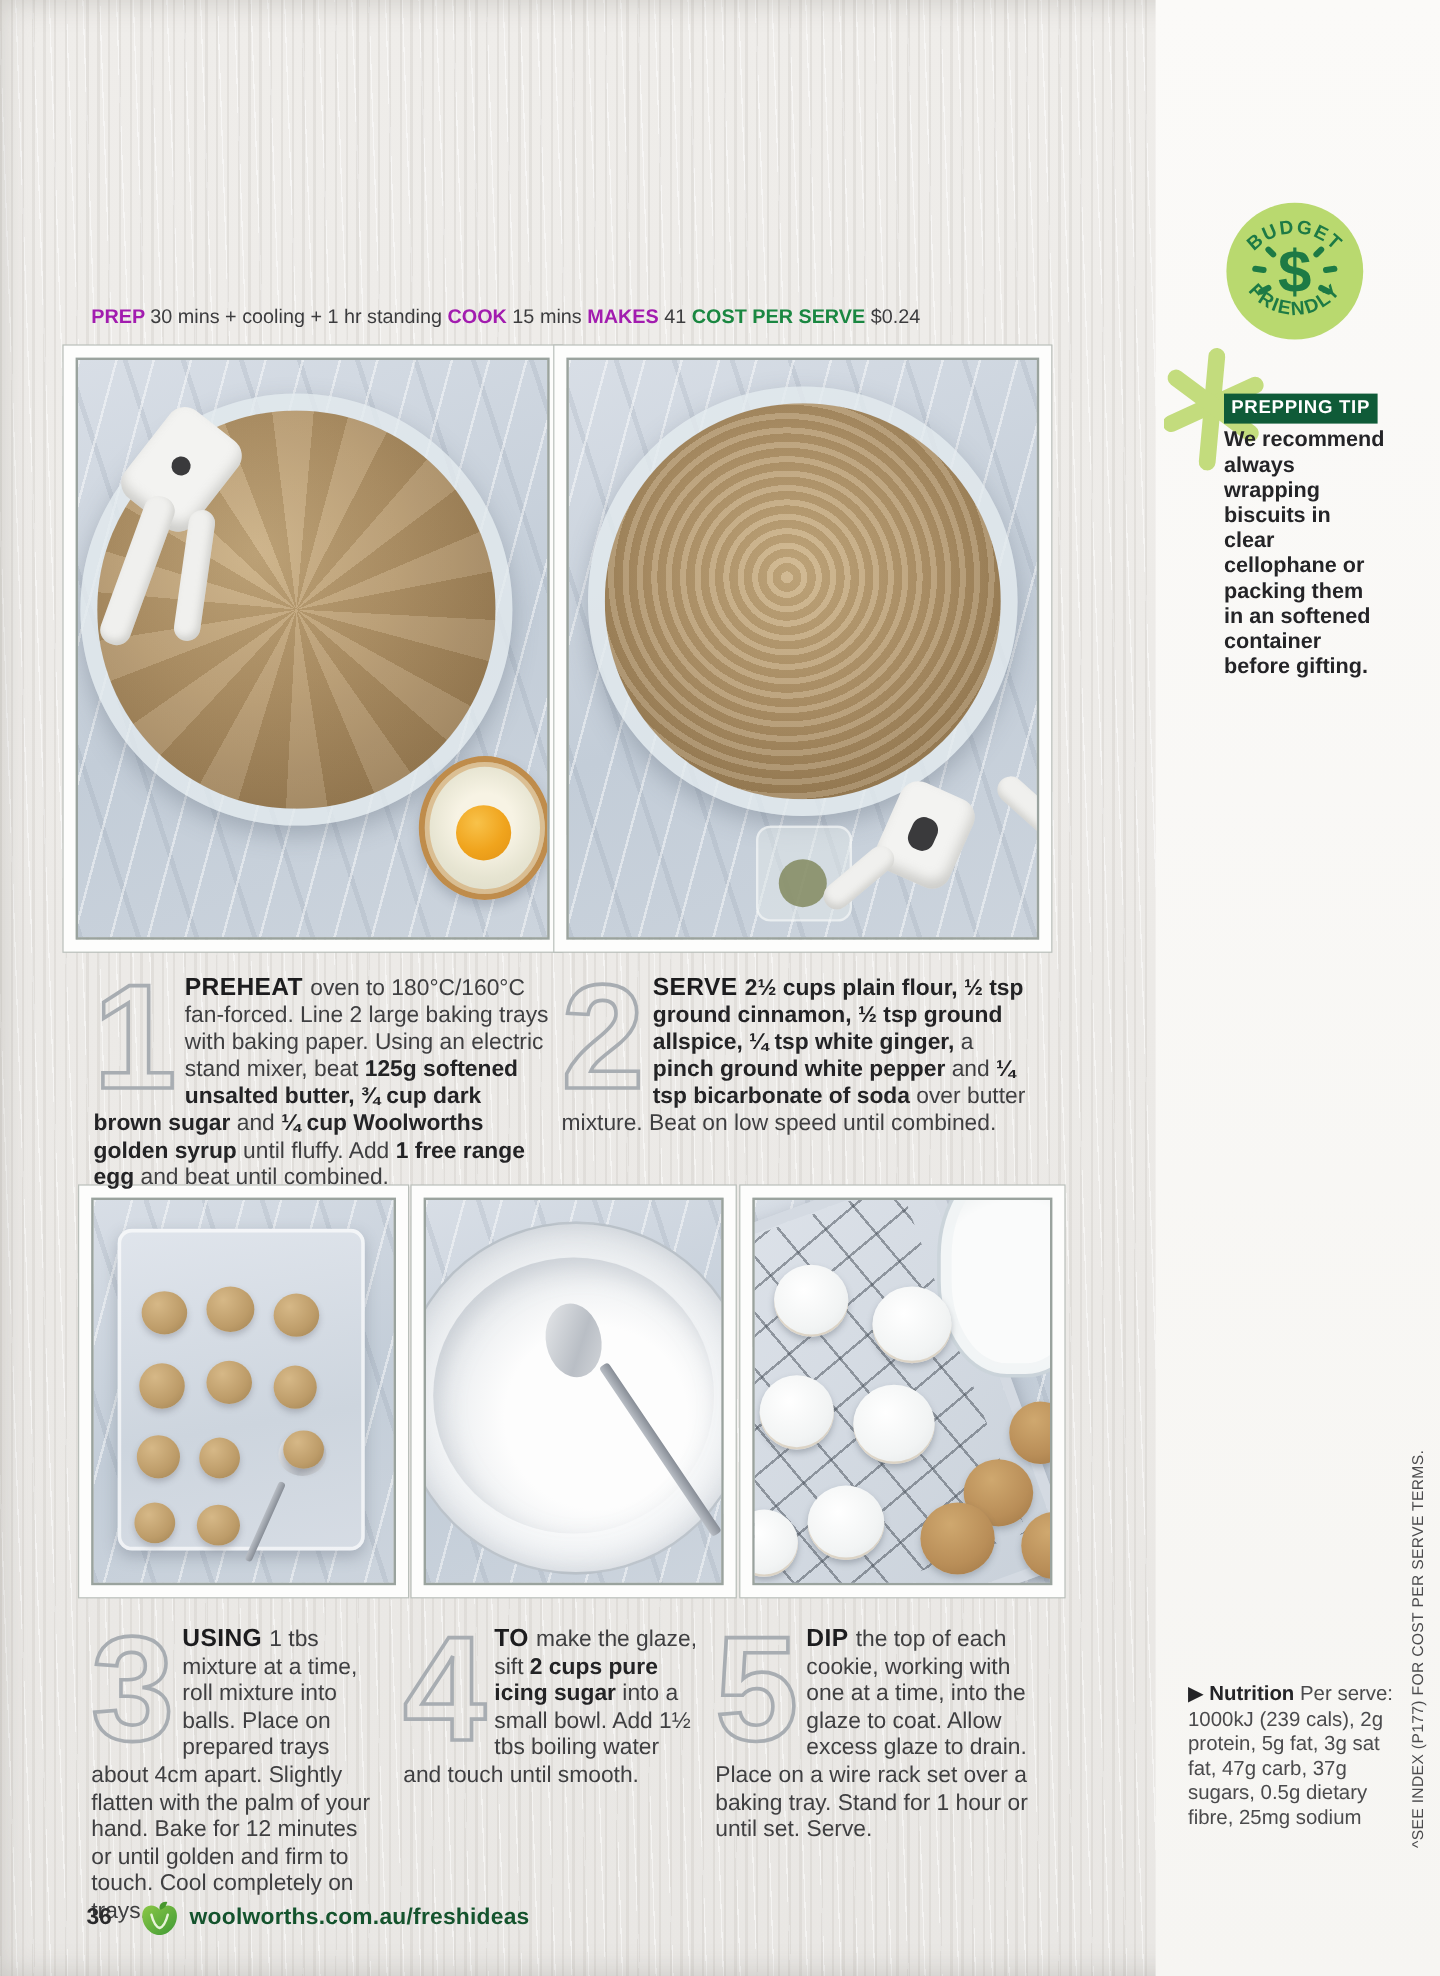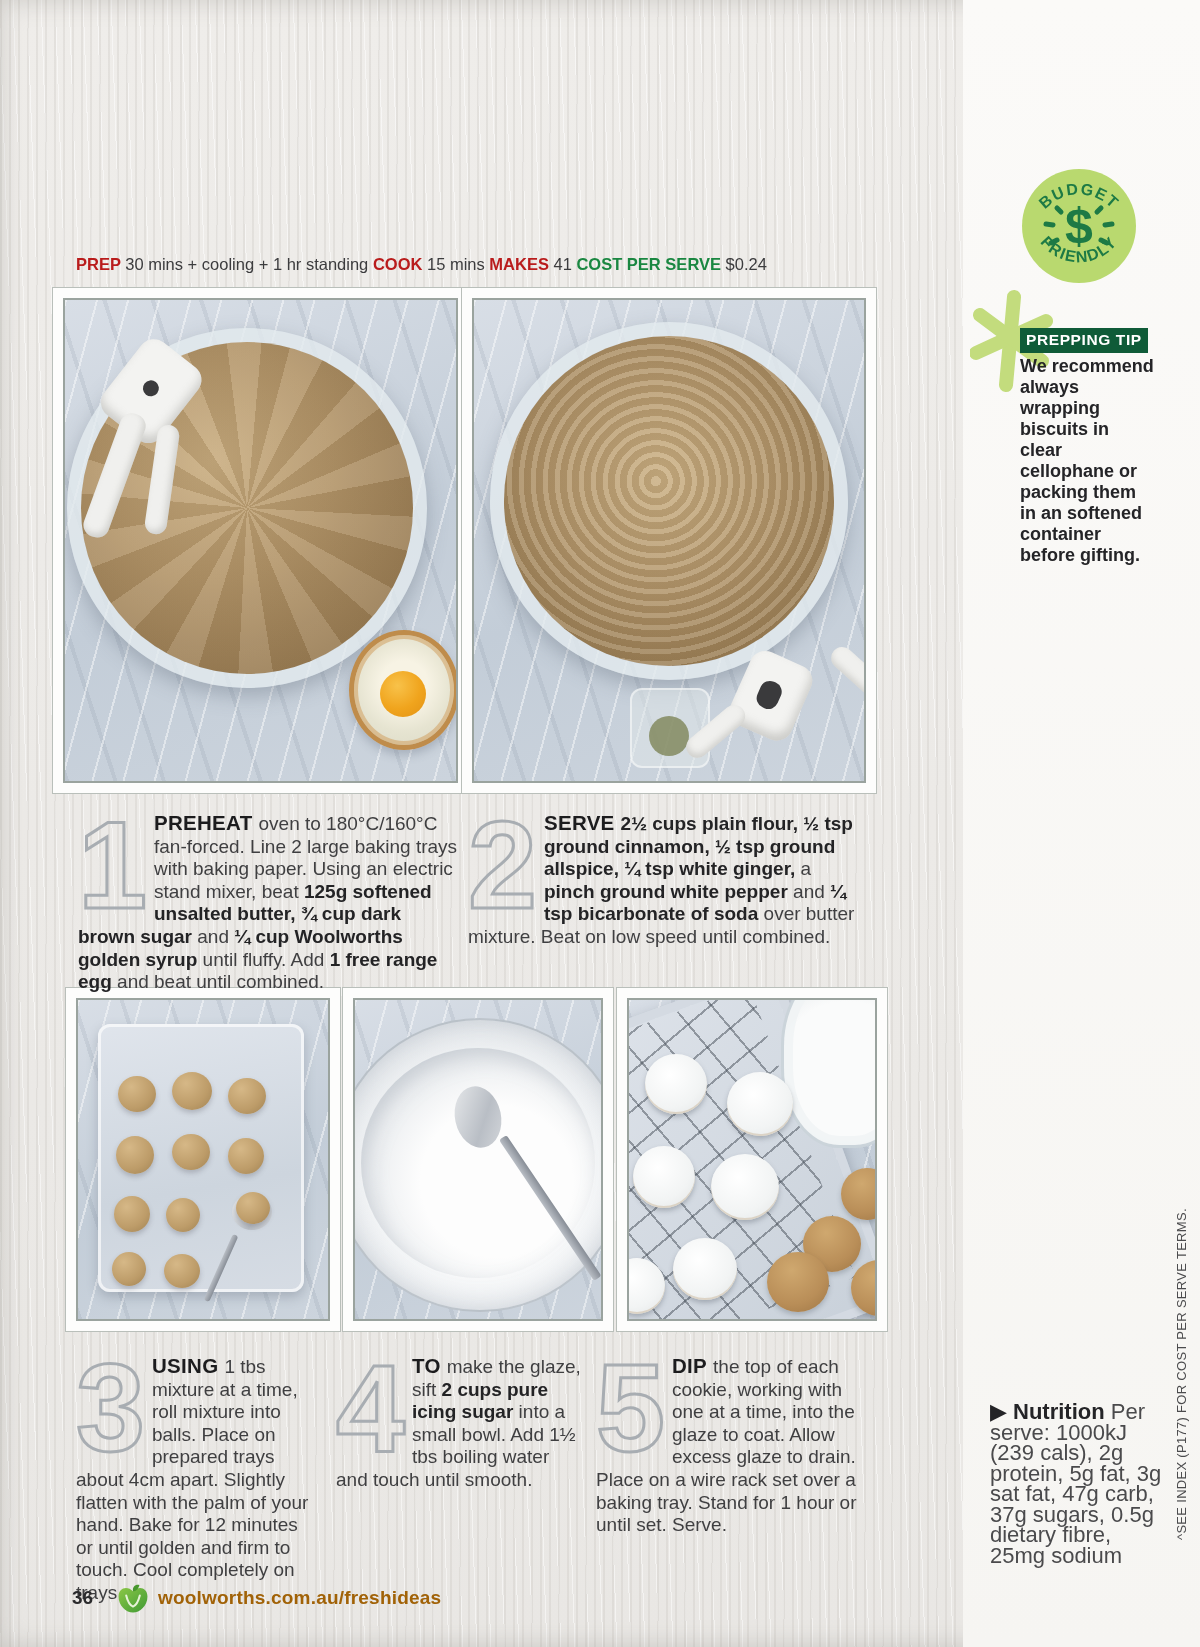--- a/index.html
+++ b/index.html
@@ -17,21 +17,21 @@
       repeating-linear-gradient(88deg, rgba(255,255,255,.5) 0 1px, rgba(255,255,255,0) 1px 14px),
       linear-gradient(180deg,#efedea,#e9e7e4);
     box-shadow: inset 0 0 26px rgba(110,108,100,.28);
   }
   .rightstrip{position:absolute;left:963px;top:0;width:237px;height:100%;
     background:linear-gradient(180deg,#fbfaf8,#f6f5f2);}
   
   .title{position:absolute;left:75px;top:193px;font-size:44px;font-weight:bold;
     color:#1b1b1d;letter-spacing:-.5px;}
   .meta{position:absolute;left:76px;top:255px;font-size:16.5px;color:#3c3c3e;width:800px;}
-  .meta b{color:#b91c1c;}
+  .meta b{color:#a21caf;}
   .meta .green{color:#1a8741;}
   
   .photo{position:absolute;overflow:hidden;border:2px solid #9aa39e;background:#cdd5de;
     box-shadow:0 0 0 10px #fdfdfc, 0 0 0 11px #b9bfba;}
   .marble{
     background:
       repeating-linear-gradient(105deg, rgba(255,255,255,.45) 0 2px, rgba(255,255,255,0) 2px 30px),
       repeating-linear-gradient(72deg, rgba(130,142,158,.16) 0 4px, rgba(255,255,255,0) 4px 46px),
       linear-gradient(160deg,#d8dee6,#c3cdd8 55%,#ccd4dd);
   }
@@ -101,29 +101,29 @@
   .step b{color:#232325;}
   .stepnum{float:left;font-size:124px;line-height:.8;font-weight:bold;color:transparent;
     -webkit-text-stroke:3px #a8adb2;letter-spacing:-5px;margin:4px 12px 4px 0;}
   .lead{font-size:20.5px;font-weight:bold;color:#1c1c1e;margin-right:6px;letter-spacing:.3px;}
   .s1{left:78px;top:793px;width:380px;}
   .s2{left:468px;top:793px;width:396px;}
   .s3{left:76px;top:1336px;width:240px;}
   .s4{left:336px;top:1336px;width:246px;}
   .s5{left:596px;top:1336px;width:280px;}
   
-  .nutrition{position:absolute;left:990px;top:1402px;width:172px;font-size:22px;line-height:20.5px;color:#4a4a4c;}
+  .nutrition{position:absolute;left:990px;top:1402px;width:172px;font-size:17px;line-height:20.5px;color:#4a4a4c;}
   .nutrition b{color:#242427;}
   .sidenote{position:absolute;left:1174px;top:1128px;height:412px;width:24px;
     writing-mode:vertical-rl;transform:rotate(180deg);font-size:13px;color:#4b4b4d;
     letter-spacing:.3px;white-space:nowrap;}
   .footer{position:absolute;left:72px;top:1583px;height:30px;}
   .pagenum{position:absolute;left:0px;top:4px;font-size:19px;font-weight:bold;color:#2a2a2c;}
   .logo{position:absolute;left:44px;top:0px;width:34px;height:32px;}
-  .site{position:absolute;left:86px;top:4px;font-size:19px;font-weight:bold;color:#a16207;letter-spacing:.2px;}
+  .site{position:absolute;left:86px;top:4px;font-size:19px;font-weight:bold;color:#14532d;letter-spacing:.2px;}
 </style>
 </head>
 <body>
 
 <div class="canvas">
   <div class="texture"></div>
   <div class="rightstrip"></div>
 
   <div class="meta"><b>PREP </b><span>30 mins + cooling + 1 hr standing </span><b>COOK </b><span>15 mins </span><b>MAKES </b><span>41 </span><b class="green">COST PER SERVE </b><span>$0.24</span></div>
 

